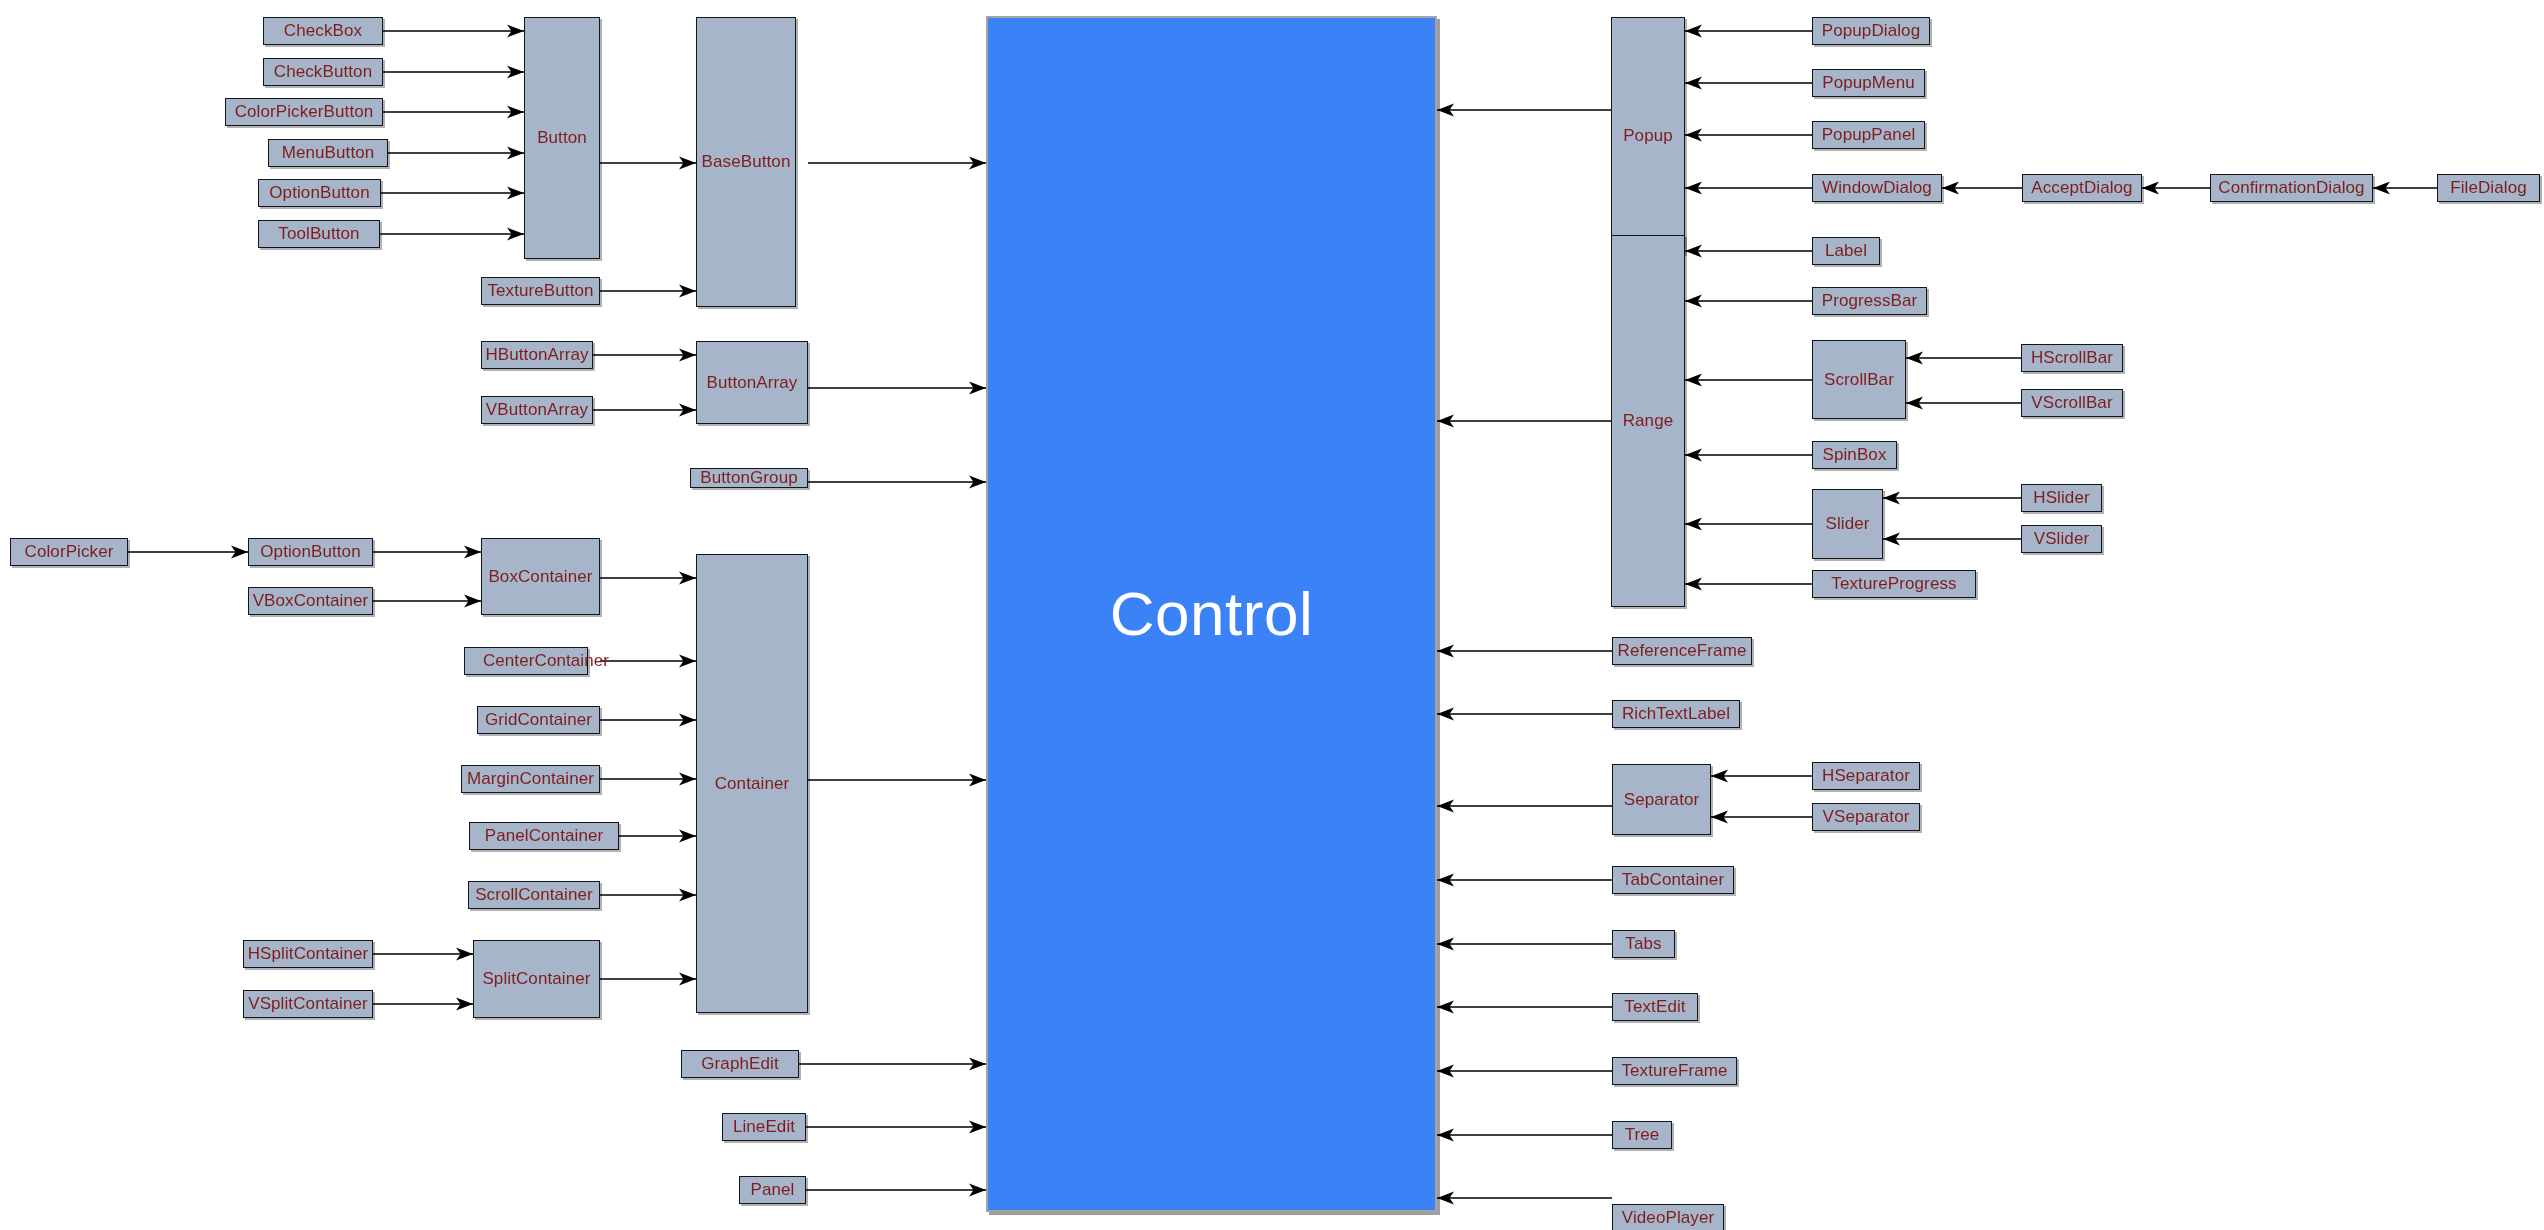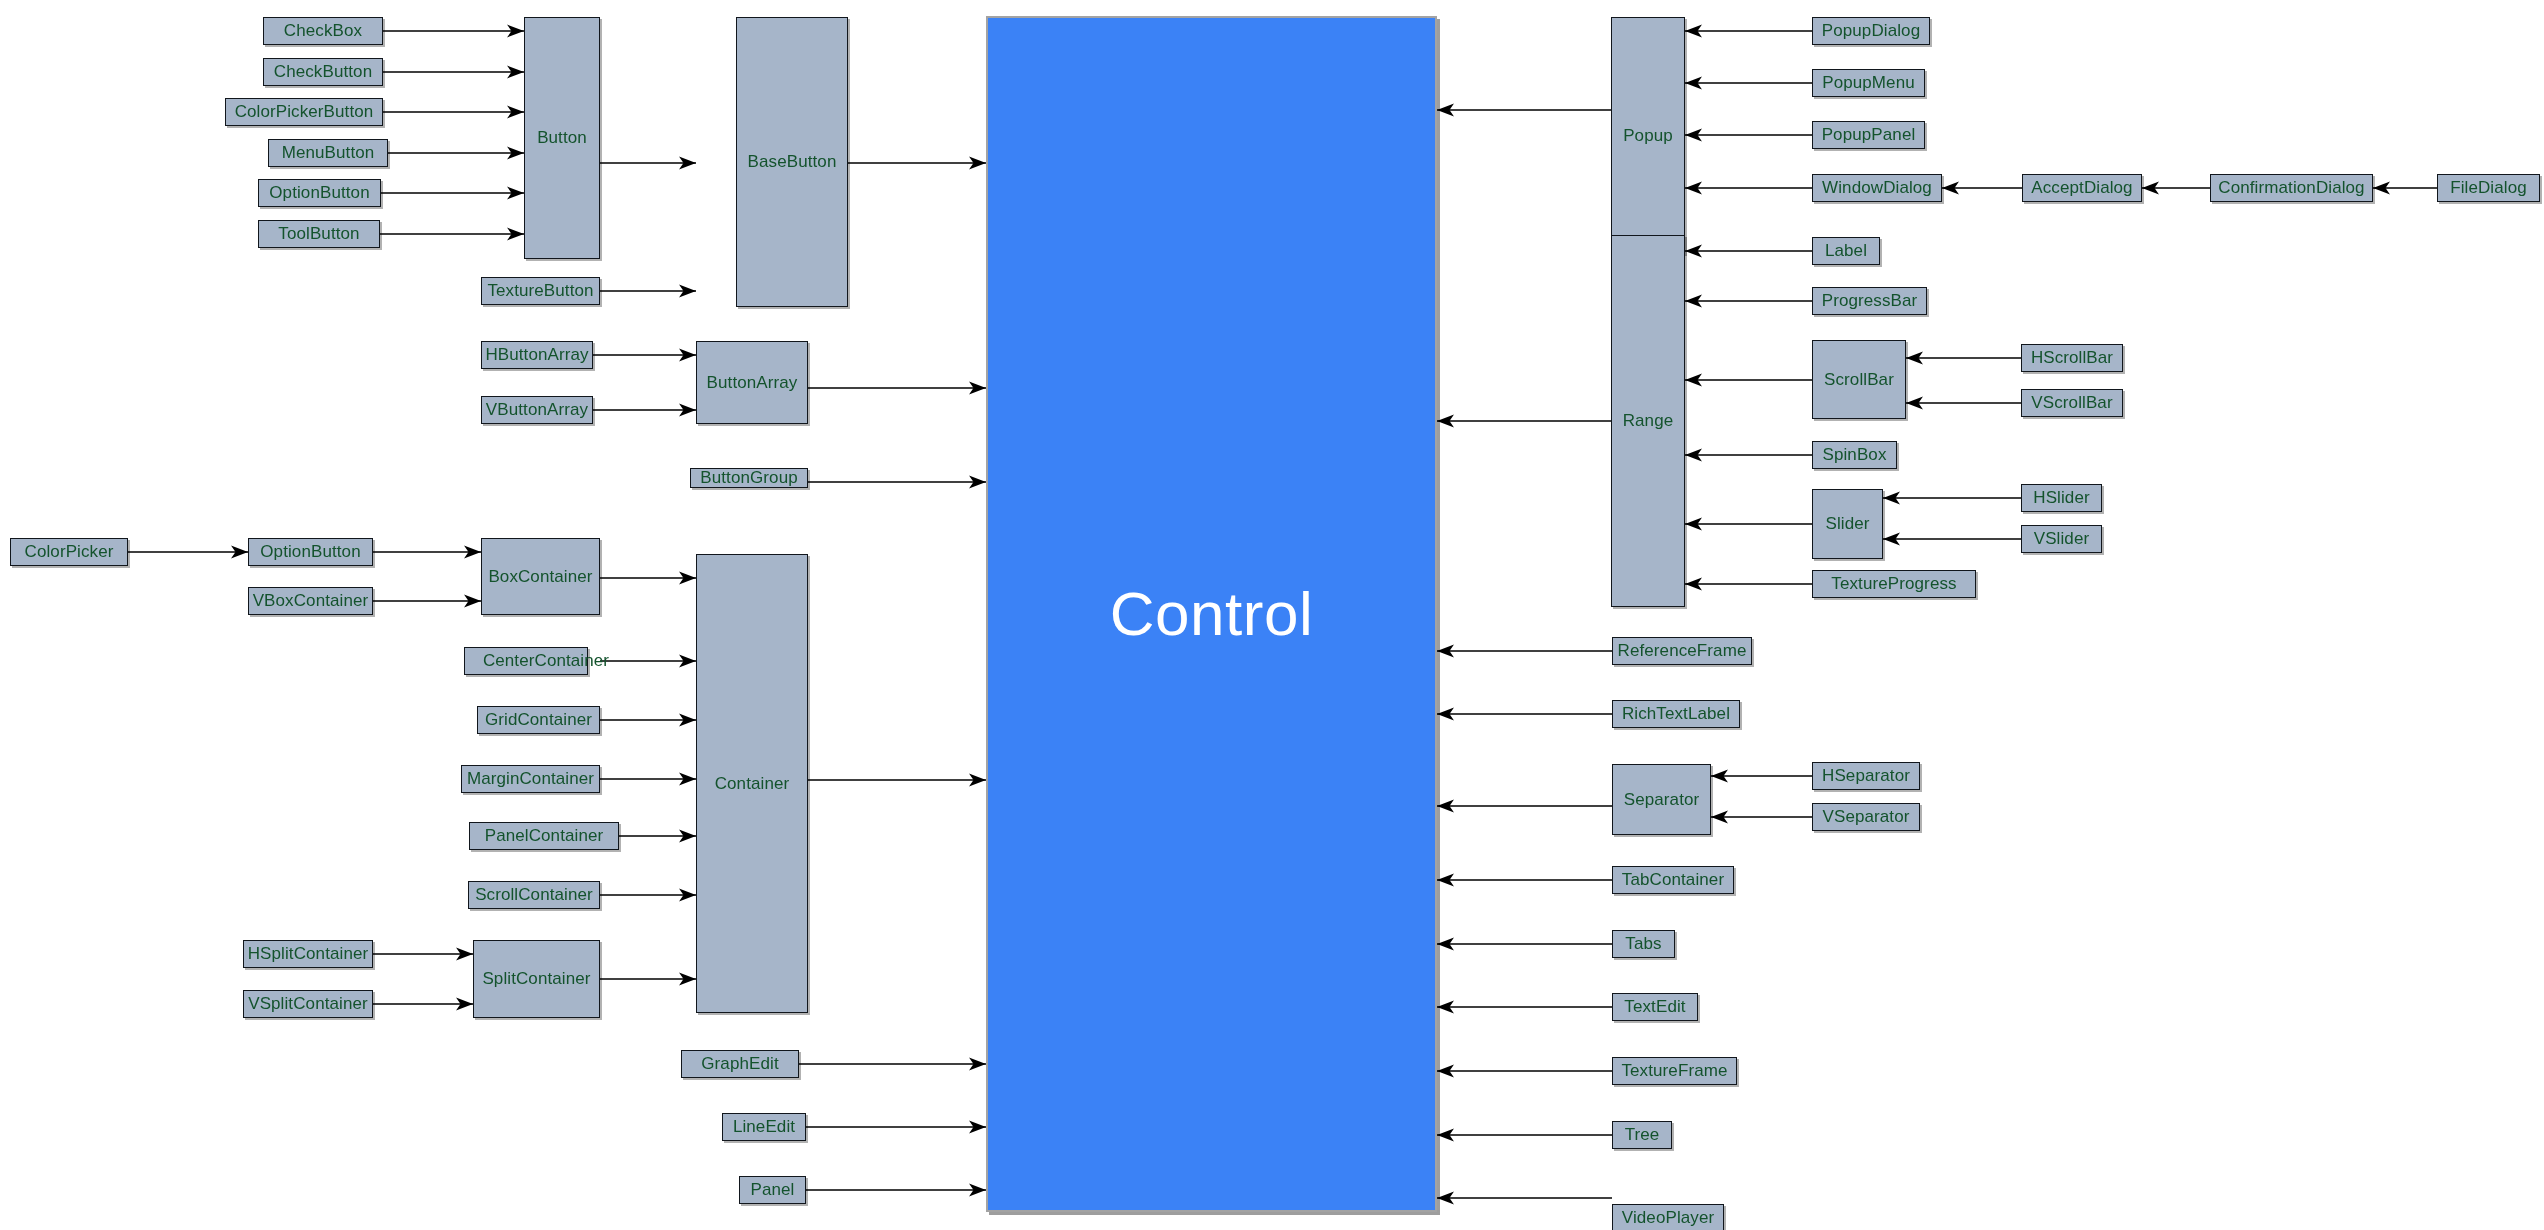--- a/index.html
+++ b/index.html
@@ -25,21 +25,21 @@
   }
   .node {
     position: absolute;
     box-sizing: border-box;
     display: flex;
     align-items: center;
     justify-content: center;
     text-align: center;
     border: 1.6px solid #11161c;
     background: #a6b5c9;
-    color: #14532d;
+    color: #7f1d1d;
     font-size: 17px;
     line-height: 1.15;
     letter-spacing: 0.1px;
     white-space: nowrap;
     box-shadow: 2px 2px 0 rgba(0,0,0,0.30);
   }
   .node.root-node {
     background: #3b82f6;
     color: #ffffff;
     font-size: 62px;
@@ -312,21 +312,21 @@
       </div>
       <div class="node" style="left: 258px; top: 220px; width: 122px; height: 28px;">
         <span>ToolButton</span>
       </div>
       <div class="node" style="left: 524px; top: 17px; width: 76px; height: 242px;">
         <span>Button</span>
       </div>
       <div class="node" style="left: 481px; top: 277px; width: 119px; height: 28px;">
         <span>TextureButton</span>
       </div>
-      <div class="node" style="left: 696px; top: 17px; width: 112px; height: 290px; margin-left: 40px;">
+      <div class="node" style="left: 696px; top: 17px; width: 100px; height: 290px;">
         <span>BaseButton</span>
       </div>
       <div class="node" style="left: 481px; top: 341px; width: 112px; height: 28px;">
         <span>HButtonArray</span>
       </div>
       <div class="node" style="left: 481px; top: 396px; width: 112px; height: 28px;">
         <span>VButtonArray</span>
       </div>
       <div class="node" style="left: 696px; top: 341px; width: 112px; height: 83px;">
         <span>ButtonArray</span>

